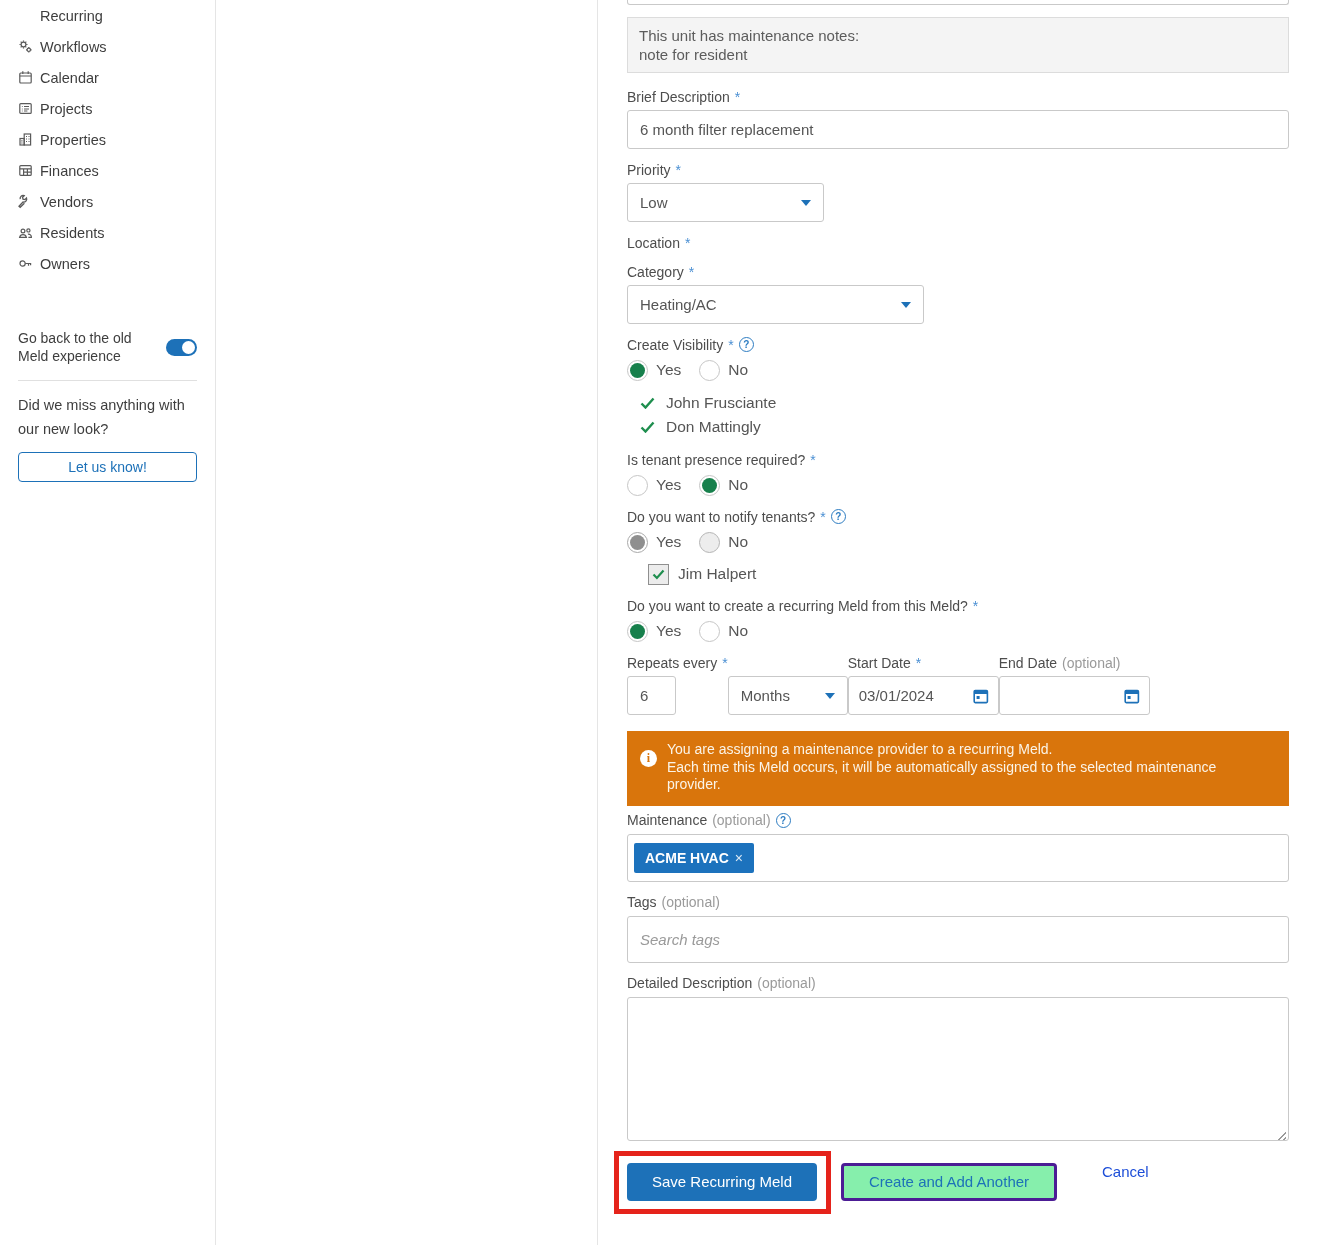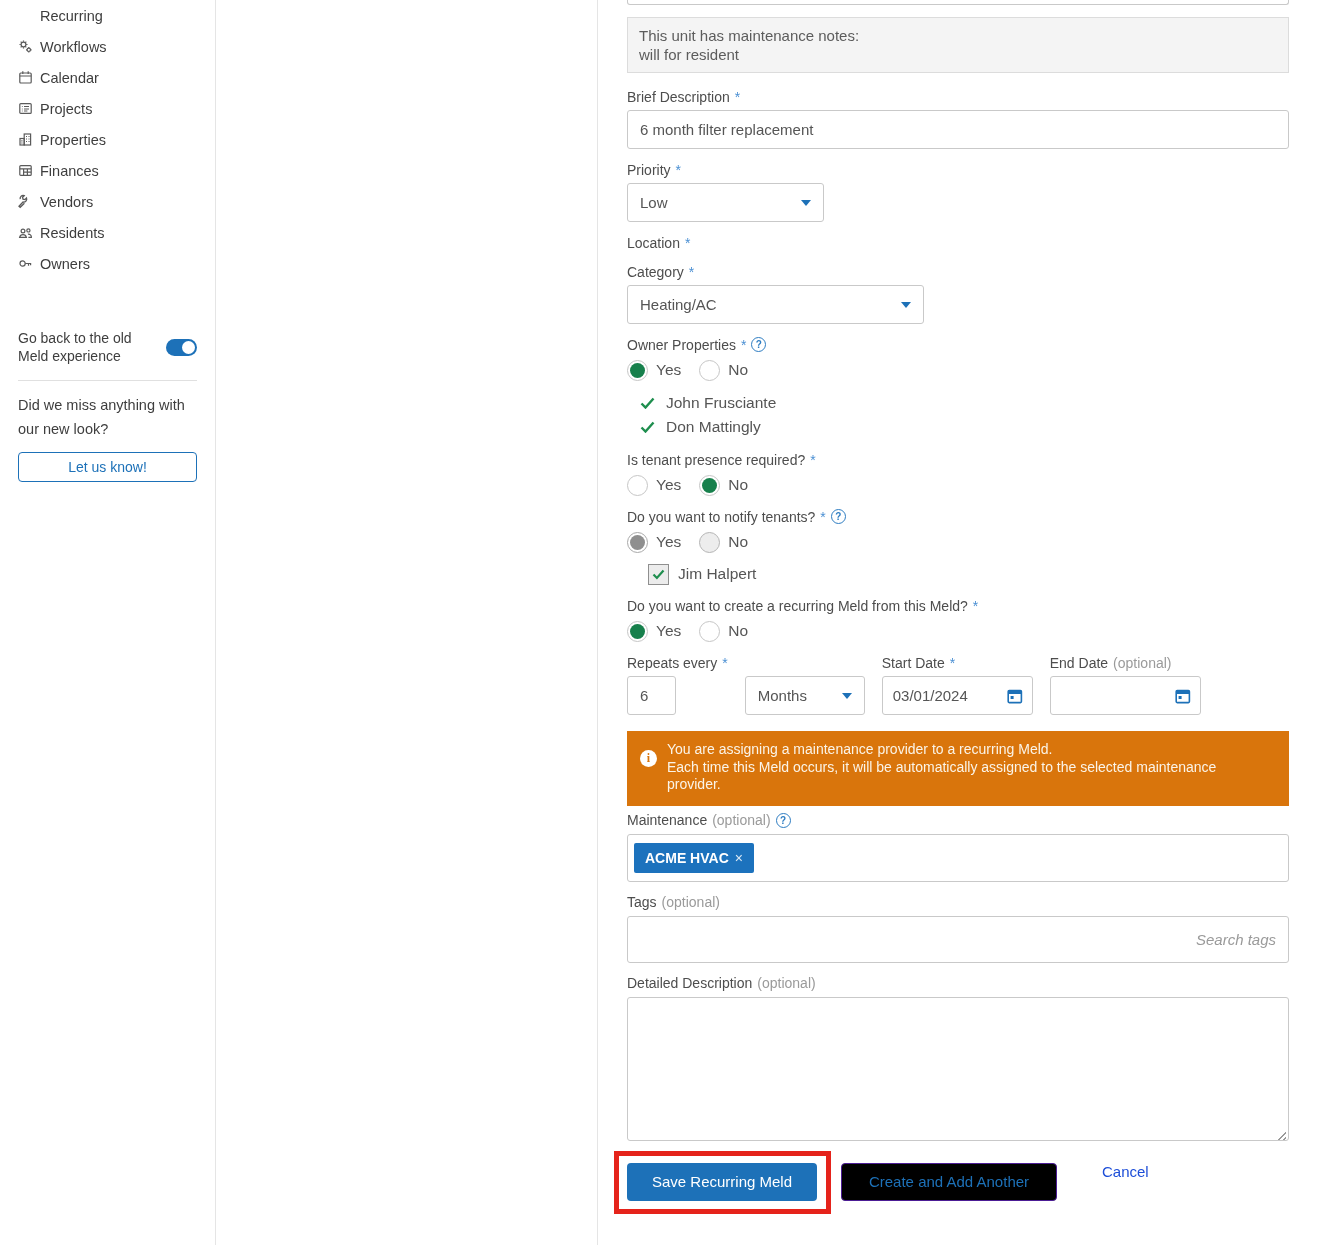--- a/index.html
+++ b/index.html
@@ -68,58 +68,58 @@
 
   .owners-list { margin:10px 0 0 13px; }
   .owner-row { display:flex; align-items:center; height:24px; gap:11px; }
   .owner-name { font-size:15.5px; color:#555; }
 
   .chk-row { display:flex; align-items:center; gap:9px; margin:10px 0 0 21px; height:22px; }
   .checkbox { width:21px; height:21px; border:1px solid #8f8f8f; background:#ececec;
               display:flex; align-items:center; justify-content:center; cursor:pointer; flex:none; }
   .chk-lbl { font-size:15.5px; color:#555; }
 
-  .repeat-row { display:flex; gap:17px; margin-bottom:16px; }
+  .repeat-row { display:flex; gap:0; margin-bottom:16px; }
   .rp-col .lbl { white-space:nowrap; }
   .w49 { width:49px; } .w106 { width:120px; } .w151 { width:151px; }
   .date-box { display:flex; align-items:center; justify-content:space-between; padding:0 9px 0 10px; }
   .date-txt { font-size:15px; color:#555; }
 
   .warn { background:#d9750c; color:#fbf4e8; display:flex; gap:10px; padding:10px 14px 12px 13px;
           font-size:14px; line-height:17.5px; margin-bottom:6px; }
   .info-icon { width:17px; height:17px; border-radius:50%; background:#fff; color:#d9750c;
                font-weight:bold; font-size:12px; display:flex; align-items:center;
                justify-content:center; flex:none; margin-top:9px;
                font-family:"Liberation Serif",serif; }
   .warn-text { max-width:575px; }
 
   .chips-box { min-height:47px; border:1px solid #c9c9c9; border-radius:3px; padding:8px 6px;
                display:flex; align-items:center; }
   .chip { background:#1c72bd; color:#fff; font-size:14px; font-weight:bold;
           padding:7px 11px; border-radius:2px; display:inline-flex; align-items:center; gap:6px; }
   .chip-x { font-weight:normal; opacity:.85; cursor:pointer; font-size:14px; }
 
-  .tags-input { height:47px; font-style:italic;text-align:right; }
+  .tags-input { height:47px; font-style:italic; }
   .tags-input::placeholder { color:#9a9a9a; font-style:italic; }
 
   .ta-wrap { position:relative; }
   textarea.ta { width:100%; height:144px; border:1px solid #c9c9c9; border-radius:3px;
                 resize:none; font-family:inherit; font-size:15px; color:#555; padding:8px 12px; outline:none; }
   .ta-corner { position:absolute; right:3px; bottom:5px; width:9px; height:9px; pointer-events:none;
       background:
         linear-gradient(135deg, transparent 0 55%, #9a9a9a 55% 65%, transparent 65% 100%),
         linear-gradient(135deg, transparent 0 80%, #9a9a9a 80% 90%, transparent 90% 100%); }
 
   .btn-row { display:flex; align-items:flex-start; margin-top:18px; }
   .save-wrap { position:relative; }
   .annotation { position:absolute; left:-13px; top:-12px; right:-14px; bottom:-13px;
                 border:5px solid #e5231b; pointer-events:none; }
   .btn-primary { width:190px; height:38px; background:#1d71b8; border:none; border-radius:4px;
                  color:#fff; font-size:15px; cursor:pointer; font-family:inherit; }
-  .btn-outline { width:216px; height:38px; background:#000000; border:1px solid #4c1d95;
+  .btn-outline { width:216px; height:38px; background:#86efac; border:3px solid #4c1d95;
                  border-radius:4px; color:#1d71b8; font-size:15px; cursor:pointer;
                  margin-left:24px; font-family:inherit; }
   .btn-link { margin-left:45px; background:none; border:none; color:#1d4ed8; font-size:15px;
               cursor:pointer; font-family:inherit; }
 
   .check-svg { display:block; }
 </style>
 </head>
 <body>
 
@@ -234,21 +234,21 @@
 
   <div class="spacer"></div>
 
   <main class="panel">
     <div class="form-col">
 
       <div class="partial-input"></div>
 
       <div class="note-box">
         <div>This unit has maintenance notes:</div>
-        <div>will for resident</div>
+        <div>note for resident</div>
       </div>
 
       <div class="group">
         <div class="lbl">
           <span>Brief Description</span>
           <span class="req">*</span>
         </div>
         <input class="tb" type="text" value="6 month filter replacement" style="">
       </div>
 
@@ -276,21 +276,21 @@
           <span class="req">*</span>
         </div>
         <div class="select" style="width:297px">
           <span>Heating/AC</span>
           <span class="caret"></span>
         </div>
       </div>
 
       <div class="group">
         <div class="lbl">
-          <span>Owner Properties</span>
+          <span>Create Visibility</span>
           <span class="req">*</span>
           <span class="help-icon">?</span>
         </div>
         <div class="radio-row">
           <span class="radio sel-green"></span>
           <span class="radio-lbl">Yes</span>
           <span class="radio"></span>
           <span class="radio-lbl">No</span>
         </div>
         <div class="owners-list">

